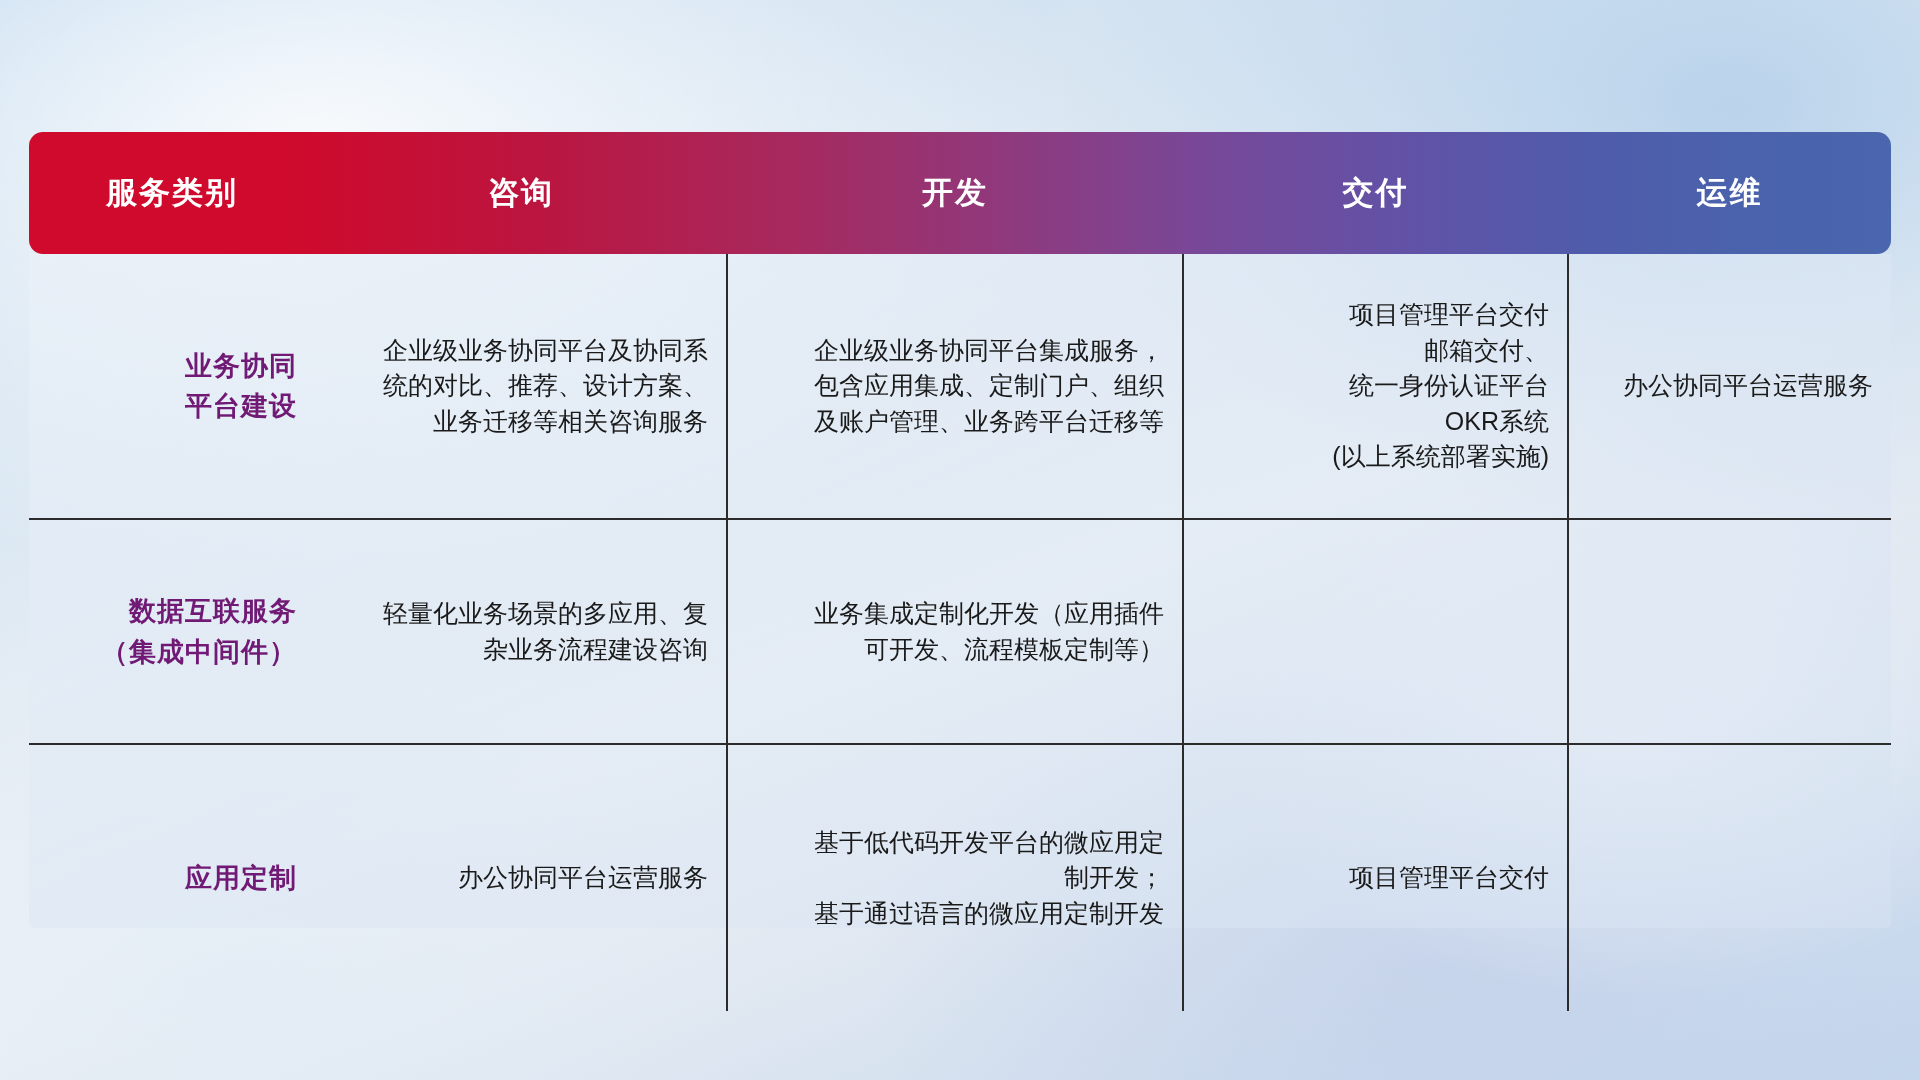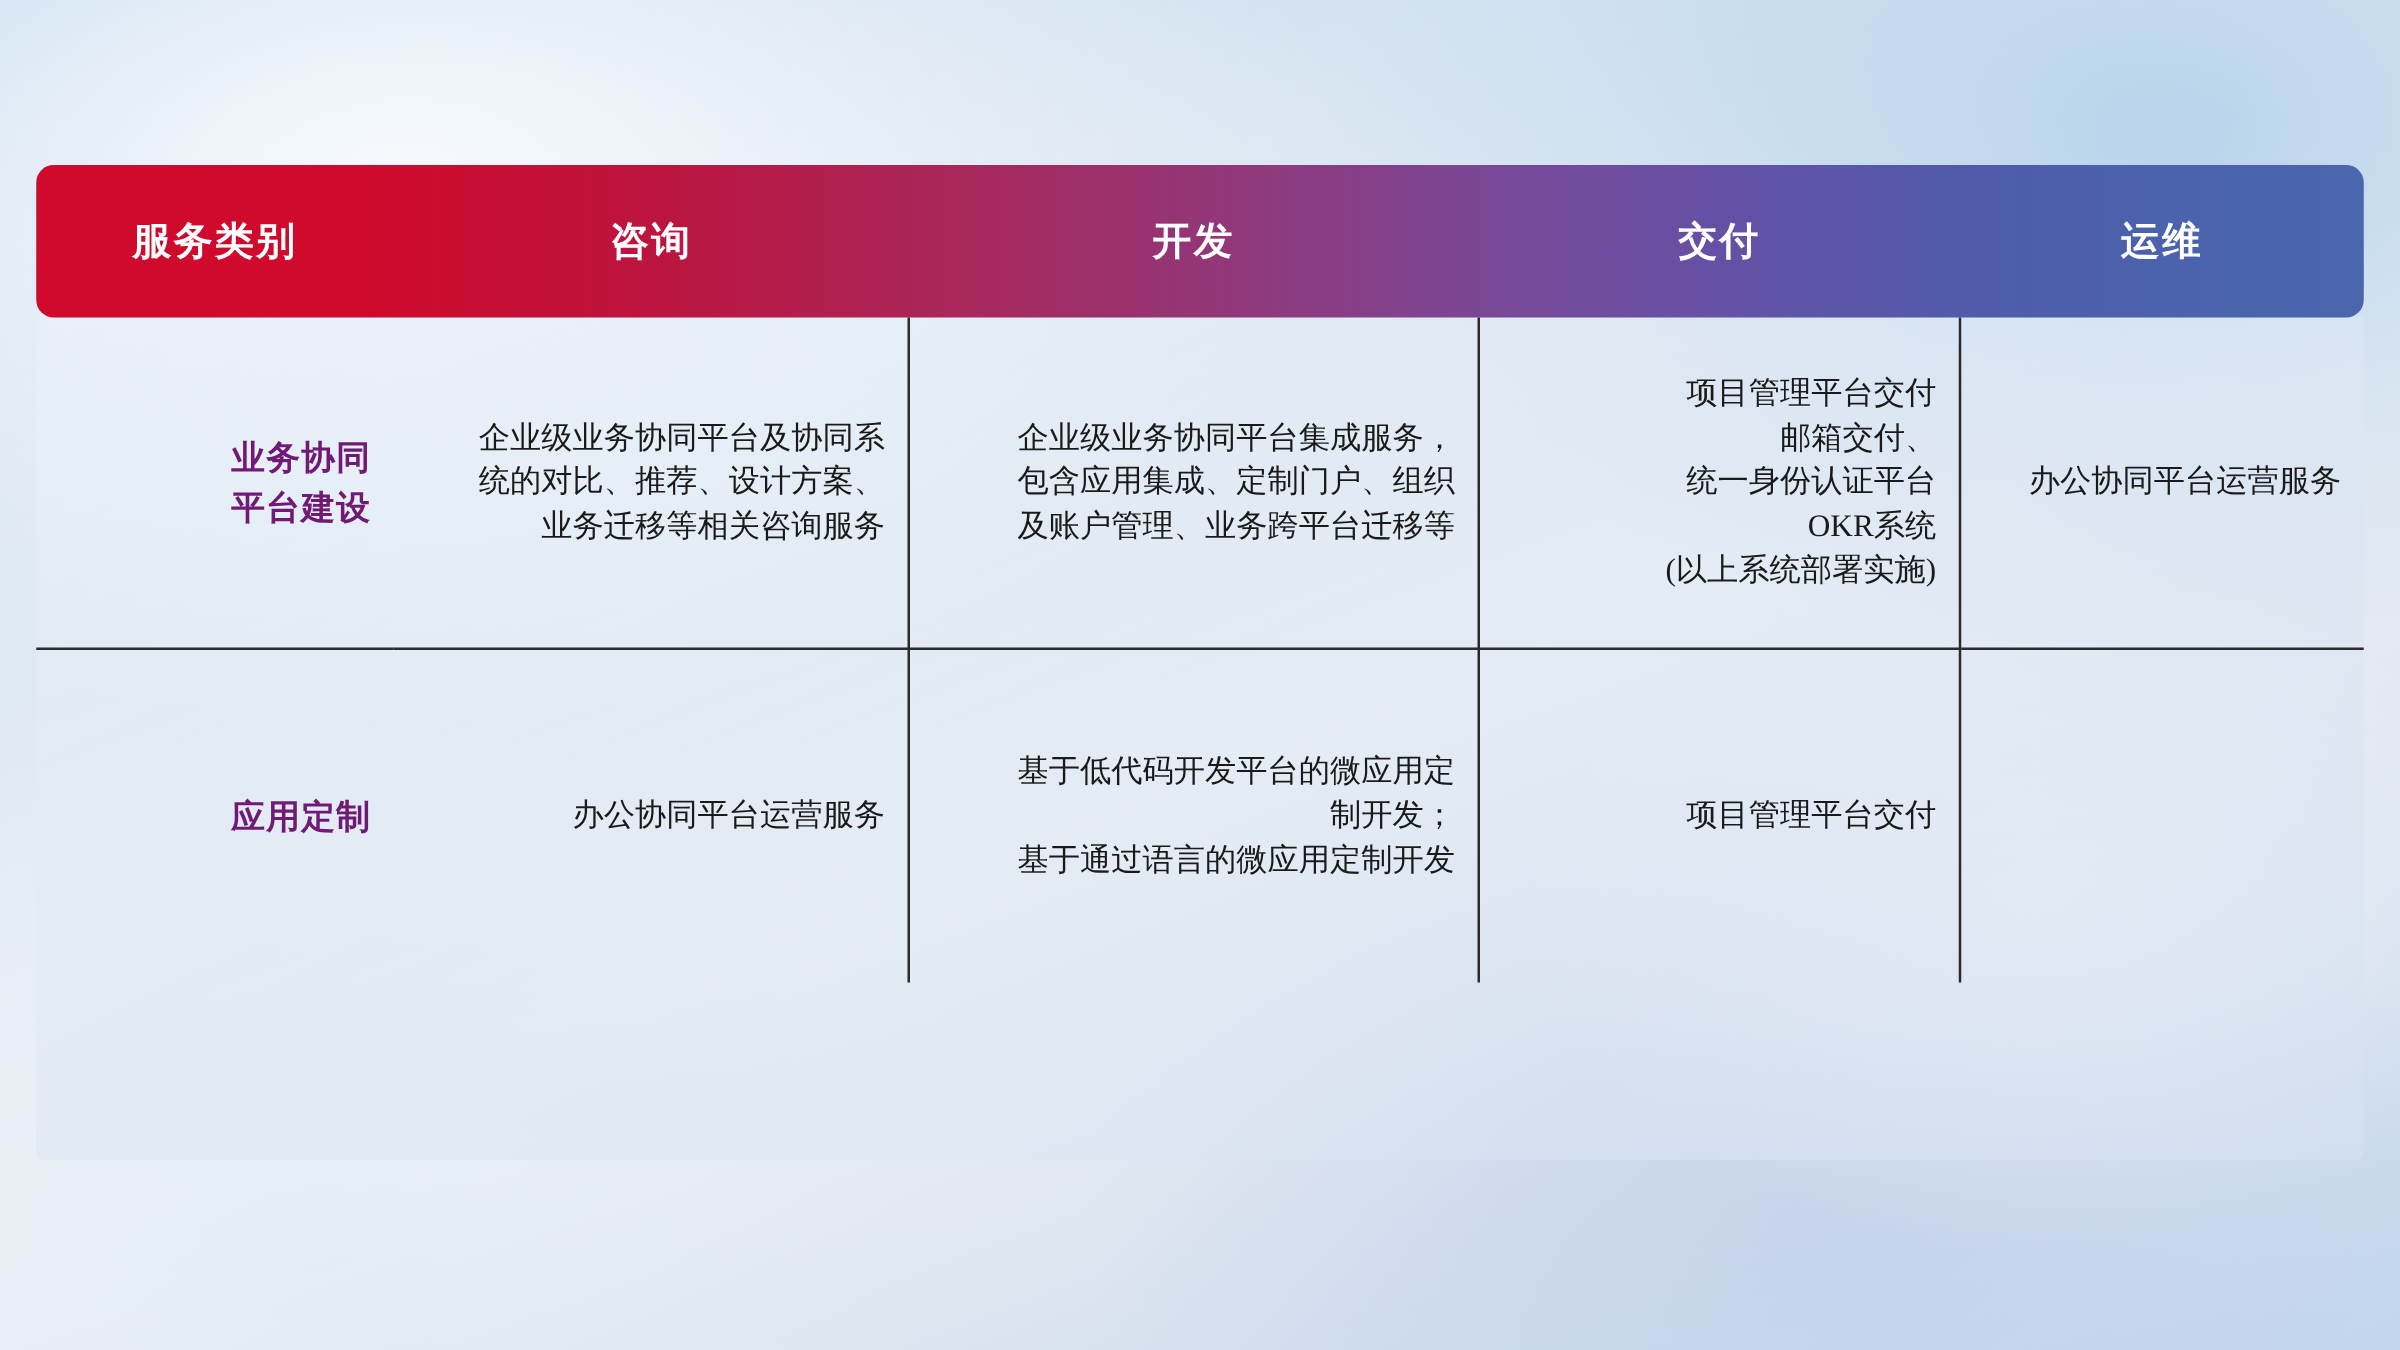--- a/index.html
+++ b/index.html
@@ -31,21 +31,21 @@
     position:absolute;left:-18%;bottom:-22%;width:60%;height:62%;
     background:radial-gradient(ellipse at 50% 50%,rgba(226,236,246,.75) 0%,rgba(226,236,246,0) 66%);
   }
   .bg-glow-e{
     position:absolute;right:-6%;bottom:4%;width:46%;height:52%;
     background:radial-gradient(ellipse at 55% 45%,rgba(255,255,255,.5) 0%,rgba(255,255,255,0) 62%);
   }
 
   
   #table-wrap{
-    position:absolute;left:29px;top:132px;width:1862px;z-index:2;font-family:Liberation Serif, serif;
+    position:absolute;left:29px;top:132px;width:1862px;z-index:2;
   }
   table.svc{
     width:1862px;border-collapse:collapse;table-layout:fixed;
   }
   
   thead th{
     padding:0;border:0;height:122px;vertical-align:middle;
     color:#ffffff;font-size:31px;font-weight:bold;letter-spacing:2px;
     text-align:center;position:relative;
   }
@@ -136,20 +136,30 @@
         <td>企业级业务协同平台集成服务，
 包含应用集成、定制门户、组织
 及账户管理、业务跨平台迁移等</td>
         <td>项目管理平台交付
 邮箱交付、
 统一身份认证平台
 OKR系统
 (以上系统部署实施)</td>
         <td>办公协同平台运营服务</td>
       </tr>
+      <tr class="r2">
+        <td class="cat">数据互联服务
+（集成中间件）</td>
+        <td>轻量化业务场景的多应用、复
+杂业务流程建设咨询</td>
+        <td>业务集成定制化开发（应用插件
+可开发、流程模板定制等）</td>
+        <td></td>
+        <td></td>
+      </tr>
       <tr class="r3">
         <td class="cat">应用定制</td>
         <td>办公协同平台运营服务</td>
         <td>基于低代码开发平台的微应用定
 制开发；
 基于通过语言的微应用定制开发</td>
         <td>项目管理平台交付</td>
         <td></td>
       </tr>
     </tbody>

